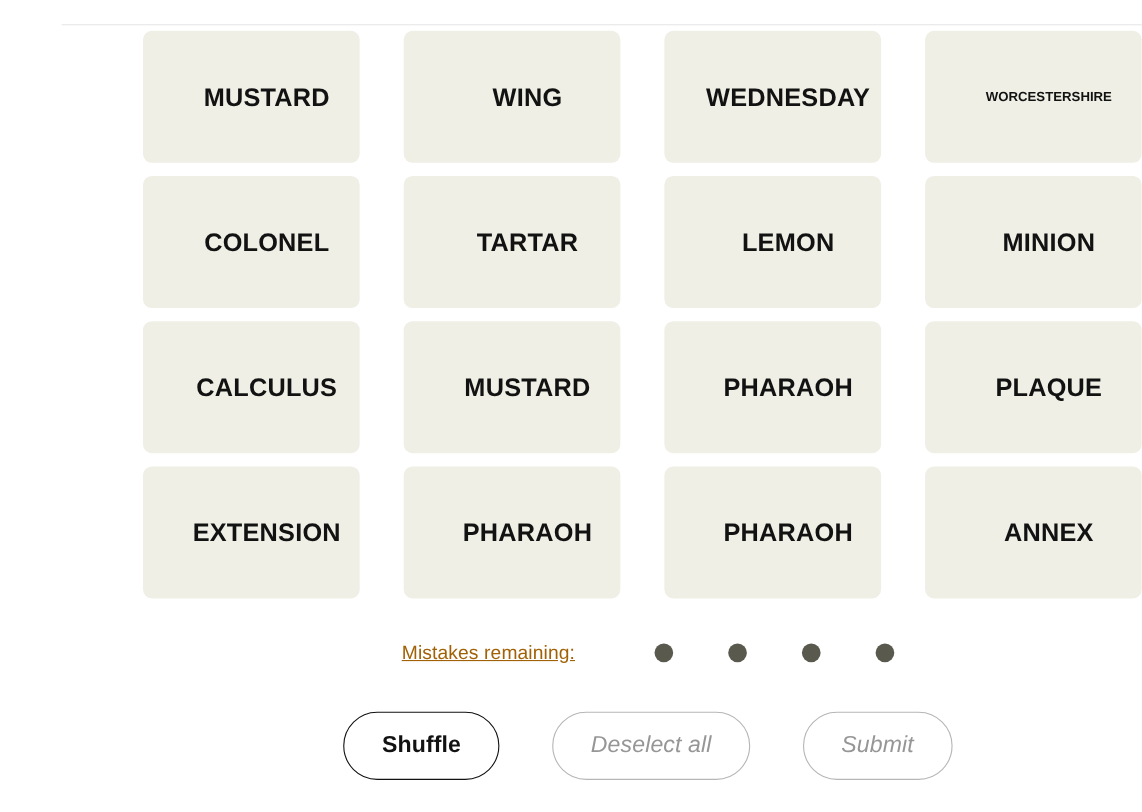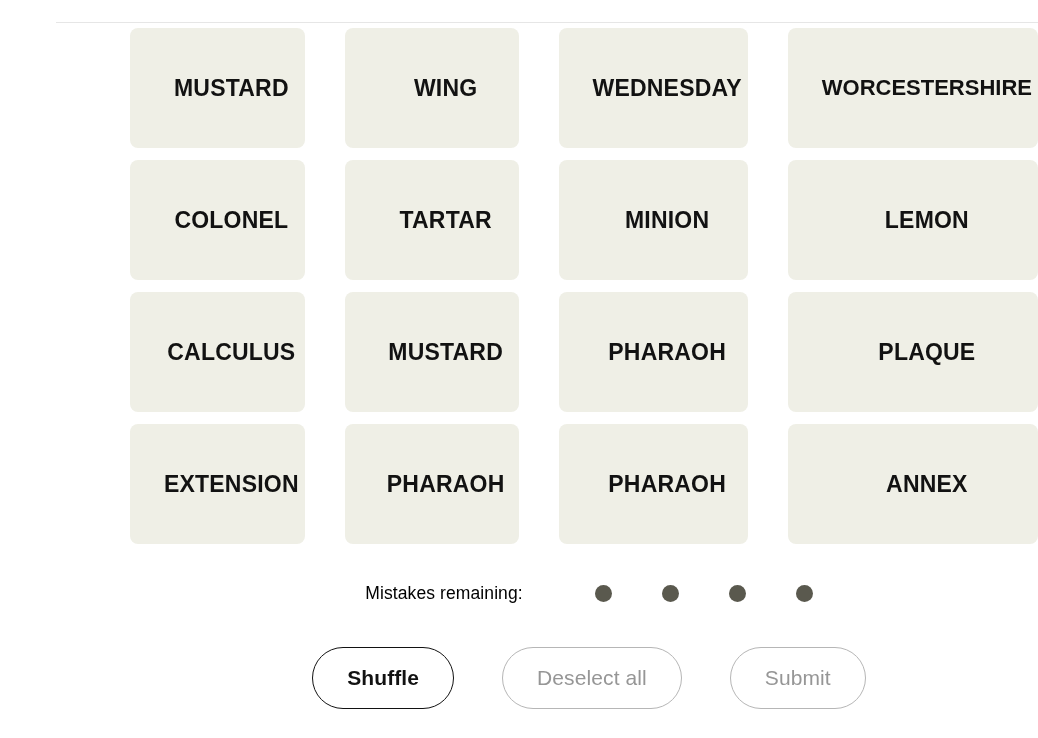--- a/index.html
+++ b/index.html
@@ -62,43 +62,44 @@
     font-size: 23px;
     letter-spacing: 0.2px;
     color: #121212;
     text-align: center;
     line-height: 1.05;
     white-space: nowrap;
   }
 
   
   .tile-label.long {
-    font-size: 22px;
+    font-size: 12px;
     letter-spacing: 0px;
   }
 
   
   .mistakes-row {
     position: absolute;
     left: 0;
     top: 578px;
     width: 1038px;
     height: 30px;
     display: flex;
     align-items: center;
     justify-content: center;
     gap: 16px;
   }
 
   .mistakes-label {
     font-family: "Liberation Sans", sans-serif;
     font-size: 17.5px;
     font-weight: 400;
-    color: #000000;
+    color: #a16207;
     letter-spacing: 0.1px;
+    text-decoration: underline;
   }
 
   .dots {
     display: flex;
     align-items: center;
     gap: 22px;
   }
 
   .dot {
     width: 17px;
@@ -140,20 +141,21 @@
   .pill.enabled {
     border: 1.6px solid #121212;
     color: #121212;
   }
 
   .pill.disabled {
     border: 1.3px solid #B6B6B6;
     color: #969696;
     font-weight: 400;
     cursor: default;
+    font-style: italic;
   }
 </style>
 </head>
 <body>
 
 <div id="app">
 
   <div class="top-divider"></div>
 
   <div class="grid">
@@ -169,24 +171,24 @@
       <button class="tile">
         <span class="tile-label long">WORCESTERSHIRE</span>
       </button>
       <button class="tile">
         <span class="tile-label">COLONEL</span>
       </button>
       <button class="tile">
         <span class="tile-label">TARTAR</span>
       </button>
       <button class="tile">
+        <span class="tile-label">LEMON</span>
+      </button>
+      <button class="tile">
         <span class="tile-label">MINION</span>
-      </button>
-      <button class="tile">
-        <span class="tile-label">LEMON</span>
       </button>
       <button class="tile">
         <span class="tile-label">CALCULUS</span>
       </button>
       <button class="tile">
         <span class="tile-label">MUSTARD</span>
       </button>
       <button class="tile">
         <span class="tile-label">PHARAOH</span>
       </button>

